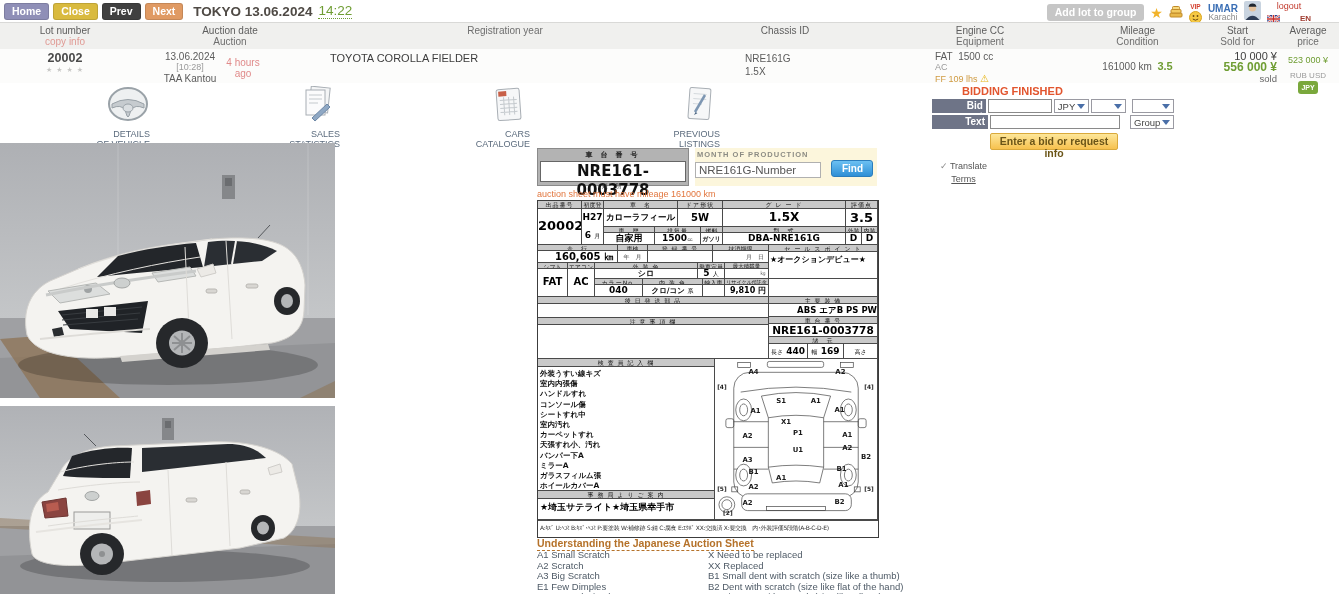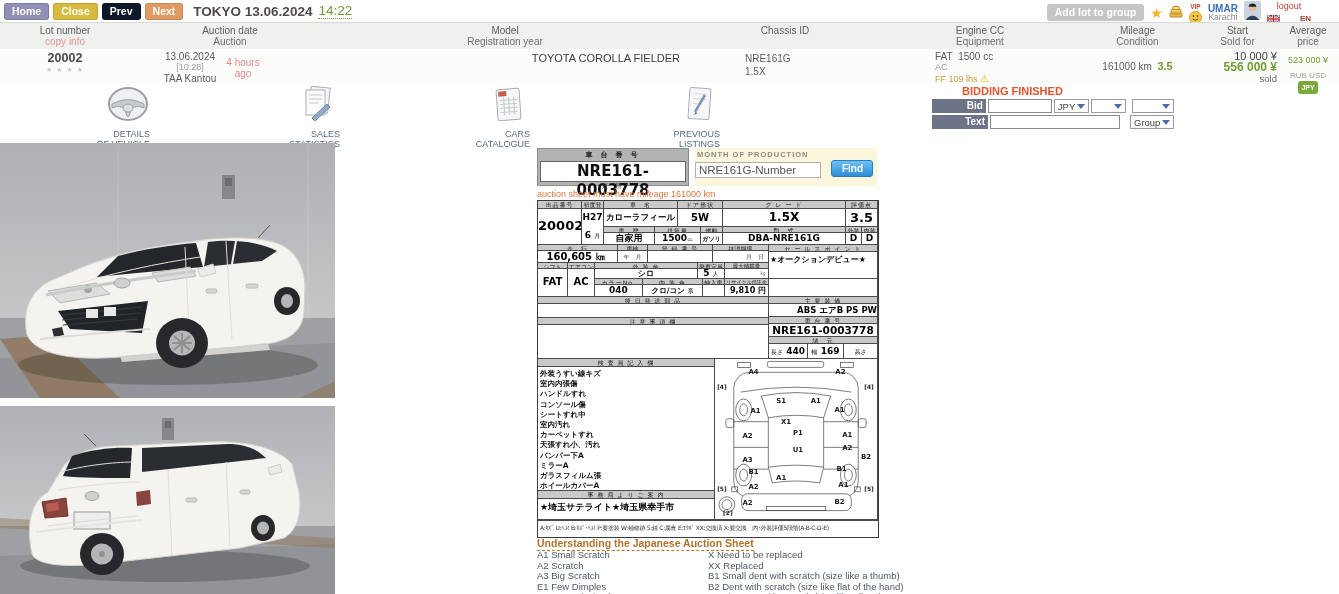--- a/index.html
+++ b/index.html
@@ -4,21 +4,21 @@
 <style>
   html,body{margin:0;padding:0}
   body{width:1339px;height:594px;position:relative;overflow:hidden;background:#fff;
        font-family:"Liberation Sans",sans-serif;-webkit-font-smoothing:antialiased}
   .abs{position:absolute}
 
   
   #topbar{left:0;top:0;width:1339px;height:22px;background:#fff;display:flex;align-items:center}
   .tb-btn{display:inline-block;margin-left:4px;padding:2px 7px 3px;border-radius:3px;
           font-size:10.5px;font-weight:bold;color:#fff;border:1px solid rgba(0,0,0,.12);line-height:10px;cursor:pointer}
-  .tb-home{background:#8f8fb7}.tb-close{background:#d9ba3e}.tb-prev{background:#0f172a}.tb-next{background:#e09a63}
+  .tb-home{background:#8f8fb7}.tb-close{background:#d9ba3e}.tb-prev{background:#404040}.tb-next{background:#e09a63}
   .tb-title{margin-left:10px;font-size:13.5px;font-weight:bold;color:#4f4a45}
   .tb-time{margin-left:6px;font-size:13.5px;font-weight:normal;color:#6f9d33;border-bottom:1px dotted #6f9d33}
   #topbar-right{position:absolute;right:28px;top:1px;display:flex;align-items:center;gap:6px}
   .addlot{background:#c6c6c6;color:#fff;font-weight:bold;font-size:10.5px;padding:2px 8px 3px;border-radius:3px}
   .star-ico{color:#f2b32a;font-size:14px;line-height:14px}
   .user-col{display:flex;flex-direction:column;align-items:center;line-height:9px}
   .vip-txt{color:#d23b2a;font-size:6.5px;font-weight:bold}
   .uname{color:#3b6fb5;font-weight:bold;font-size:10px}
   .ucity{color:#8a8a8a;font-size:8.5px}
   .logout{color:#c23b2e;font-size:9px;line-height:9px}
@@ -153,21 +153,20 @@
 <div class="abs" id="listing-header">
   <div class="hcol" style="left:0;width:130px">
     <div>Lot number</div>
     <div class="pink">copy info</div>
   </div>
   <div class="hcol" style="left:130px;width:200px">
     <div>Auction date</div>
     <div class="l2">Auction</div>
   </div>
   <div class="hcol" style="left:330px;width:350px">
-    <div>Model</div>
     <div class="l2">Registration year</div>
   </div>
   <div class="hcol" style="left:680px;width:210px">
     <div>Chassis ID</div>
   </div>
   <div class="hcol" style="left:890px;width:180px">
     <div>Engine CC</div>
     <div class="l2">Equipment</div>
   </div>
   <div class="hcol" style="left:1070px;width:135px">
@@ -191,21 +190,21 @@
   </div>
   <div class="rcell" style="left:130px;width:120px;top:2px;text-align:center">
     <div>13.06.2024</div>
     <div style="color:#9a9a9a;font-size:9px">[10:28]</div>
     <div>TAA Kantou</div>
   </div>
   <div class="rcell" style="left:213px;width:60px;top:8px;text-align:center;color:#e08a8a">
     <div>4 hours</div>
     <div>ago</div>
   </div>
-  <div class="rcell" style="left:330px;width:350px;top:4px;text-align:right">
+  <div class="rcell" style="left:330px;width:350px;top:4px;text-align:left">
     <div style="font-size:11px;color:#3c3c3c">TOYOTA COROLLA FIELDER</div>
   </div>
   <div class="rcell" style="left:745px;width:120px;top:4px">
     <div>NRE161G</div>
     <div style="margin-top:2px">1.5X</div>
   </div>
   <div class="rcell" style="left:935px;width:140px;top:2px">
     <div><span>FAT</span>&nbsp;&nbsp;<span>1500 cc</span></div>
     <div style="color:#9a9a9a;font-size:9px">AC</div>
     <div style="color:#cf9b42;font-size:9px"><span>FF 109 lhs</span>
@@ -299,20 +298,28 @@
         <span></span>
         <span class="chev"></span>
       </span>
   </div>
   <div class="bid-row">
     <span class="bid-label">Text</span>
     <input class="bid-input" style="width: 124px;" value="">
     <span class="sel" style="width:44px;margin-left:auto">
       <span>Group</span>
         <span class="chev"></span>
+    </span>
+  </div>
+  <div style="margin-top:4px">
+    <button class="bid-btn">Enter a bid or request info</button>
+    <span class="trans-col">
+      <span><span style="color:#8a8a8a">✓</span>
+      <span>Translate</span></span>
+      <span class="terms">Terms</span>
     </span>
   </div>
 </div>
 
 <div class="abs" style="left:0;top:143px;width:335px;height:255px">
   <svg width="335" height="255" viewBox="0 0 335 255">
     <defs>
         <linearGradient id="wg" x1="0" y1="0" x2="0" y2="1">
           <stop offset="0" stop-color="#aeb0b4"></stop>
           <stop offset="1" stop-color="#c4c6c8"></stop>
@@ -438,21 +445,21 @@
     <div class="sh tight" style="left:163px;top:26px;width:22px;height:6px">燃料</div>
     <div class="sv" style="left:163px;top:32px;width:22px;height:12px;font-size:6px;line-height:11px">ガソリン</div>
     <div class="sh" style="left:185px;top:26px;width:123px;height:6px">型　式</div>
     <div class="sv" style="left:185px;top:32px;width:123px;height:12px;font-size:9px;line-height:11px">DBA-NRE161G</div>
     <div class="sh tight" style="left:308px;top:26px;width:16px;height:6px">外装</div>
     <div class="sh tight" style="left:324px;top:26px;width:16px;height:6px">内装</div>
     <div class="sv" style="left:308px;top:32px;width:16px;height:12px;line-height:11px">D</div>
     <div class="sv" style="left:324px;top:32px;width:16px;height:12px;line-height:11px">D</div>
 
     <div class="sh" style="left:0;top:44px;width:80px;height:6px">走　行</div>
-    <div class="sv" style="left:0;top:50px;width:80px;height:12px;font-size:10px;line-height:11px;padding-right:3px">160,605 ㎞</div>
+    <div class="sv" style="left:0;top:50px;width:80px;height:12px;font-size:10px;line-height:11px;text-align:right;padding-right:3px">160,605 ㎞</div>
     <div class="sh tight" style="left:80px;top:44px;width:30px;height:6px">車検</div>
     <div class="sv" style="left:80px;top:50px;width:30px;height:12px;font-size:6px;font-weight:normal;line-height:11px;color:#444">年　月</div>
     <div class="sh" style="left:110px;top:44px;width:65px;height:6px">登 録 番 号</div>
     <div class="sv" style="left:110px;top:50px;width:65px;height:12px"></div>
     <div class="sh tight" style="left:175px;top:44px;width:56px;height:6px">抹消期限</div>
     <div class="sv" style="left:175px;top:50px;width:56px;height:12px;font-size:6px;font-weight:normal;line-height:11px;color:#444;text-align:right;padding-right:4px">月　日</div>
     <div class="sh" style="left:231px;top:44px;width:109px;height:7px">セ ー ル ス ポ イ ン ト</div>
     <div class="sv" style="left:231px;top:51px;width:109px;height:27px;font-size:8px;text-align:left;padding:2px 1px">★オークションデビュー★</div>
 
     <div class="sh tight" style="left:0;top:62px;width:30px;height:6px">シフト</div>

